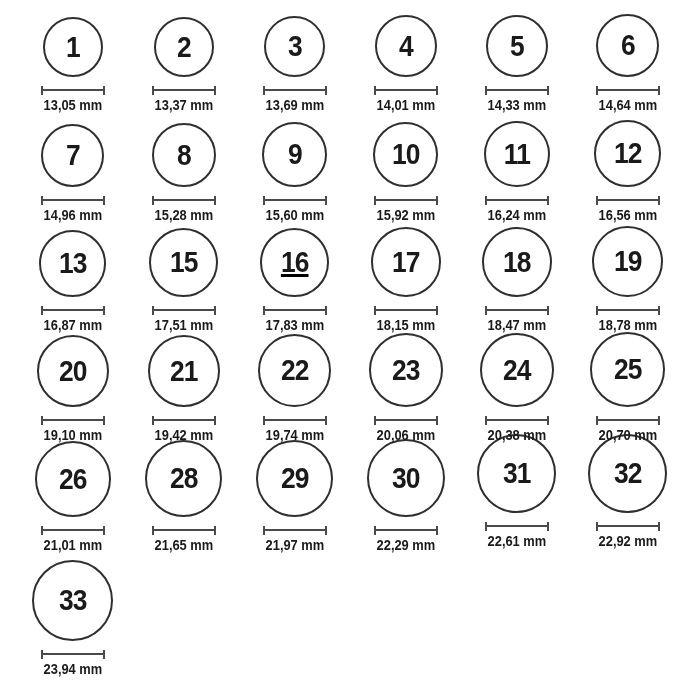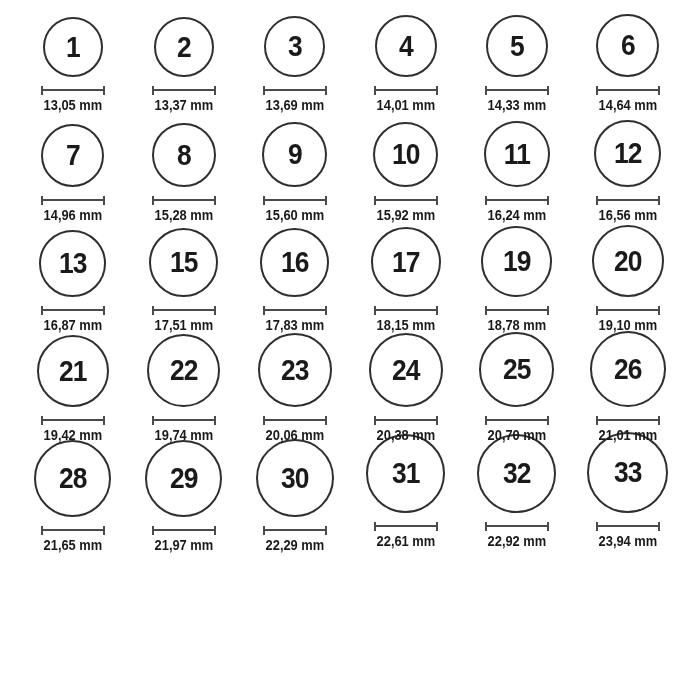--- a/index.html
+++ b/index.html
@@ -200,36 +200,45 @@
     <div class="cell">
     <div class="circle" style="width: 69px; height: 69px;">
       <span class="ring-number">15</span>
     </div>
     <div class="measure">
       <span class="bar"></span>
     </div>
     <span class="diameter-label">17,51 mm</span>
   </div>
     <div class="cell">
-    <div class="circle" style="width: 69px; height: 69px;">
+    <div class="circle" style="width: 69px; height: 69px; text-decoration: underline;">
       <span class="ring-number">16</span>
     </div>
     <div class="measure">
       <span class="bar"></span>
     </div>
     <span class="diameter-label">17,83 mm</span>
   </div>
     <div class="cell">
     <div class="circle" style="width: 70px; height: 70px;">
       <span class="ring-number">17</span>
     </div>
     <div class="measure">
       <span class="bar"></span>
     </div>
     <span class="diameter-label">18,15 mm</span>
+  </div>
+    <div class="cell">
+    <div class="circle" style="width: 70px; height: 70px;">
+      <span class="ring-number">18</span>
+    </div>
+    <div class="measure">
+      <span class="bar"></span>
+    </div>
+    <span class="diameter-label">18,47 mm</span>
   </div>
     <div class="cell">
     <div class="circle" style="width: 71px; height: 71px;">
       <span class="ring-number">19</span>
     </div>
     <div class="measure">
       <span class="bar"></span>
     </div>
     <span class="diameter-label">18,78 mm</span>
   </div>

